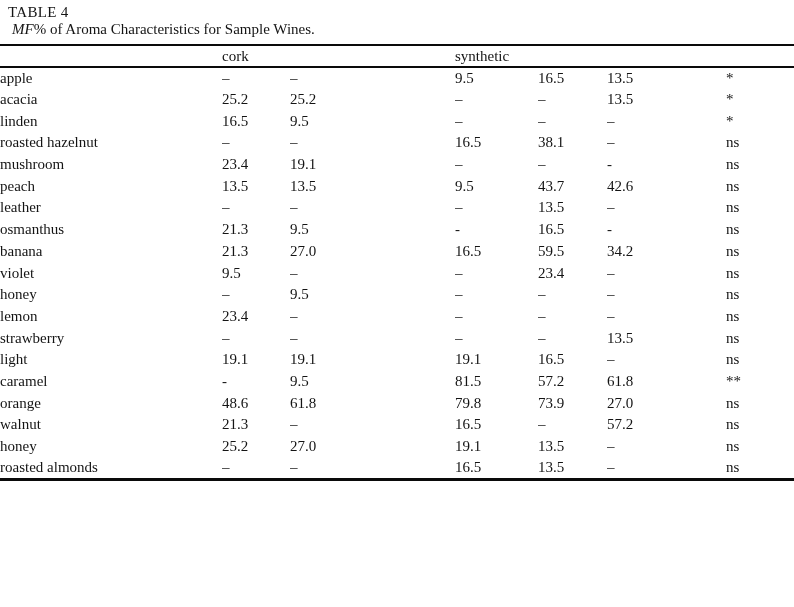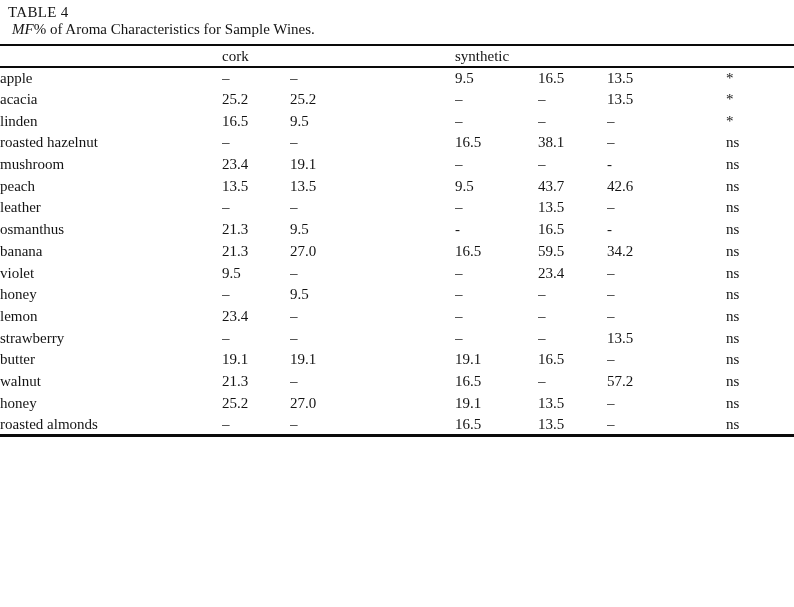--- a/index.html
+++ b/index.html
@@ -192,26 +192,44 @@
         <tr>
           <td class="c1">strawberry</td>
           <td>–</td>
           <td>–</td>
           <td>–</td>
           <td>–</td>
           <td>13.5</td>
           <td>ns</td>
         </tr>
         <tr>
-          <td class="c1">butter</td>
-          <td>19.1</td>
-          <td>19.1</td>
-          <td>19.1</td>
-          <td>16.5</td>
-          <td>–</td>
+          <td class="c1">light</td>
+          <td>19.1</td>
+          <td>19.1</td>
+          <td>19.1</td>
+          <td>16.5</td>
+          <td>–</td>
+          <td>ns</td>
+        </tr>
+        <tr>
+          <td class="c1">caramel</td>
+          <td>-</td>
+          <td>9.5</td>
+          <td>81.5</td>
+          <td>57.2</td>
+          <td>61.8</td>
+          <td>**</td>
+        </tr>
+        <tr>
+          <td class="c1">orange</td>
+          <td>48.6</td>
+          <td>61.8</td>
+          <td>79.8</td>
+          <td>73.9</td>
+          <td>27.0</td>
           <td>ns</td>
         </tr>
         <tr>
           <td class="c1">walnut</td>
           <td>21.3</td>
           <td>–</td>
           <td>16.5</td>
           <td>–</td>
           <td>57.2</td>
           <td>ns</td>

